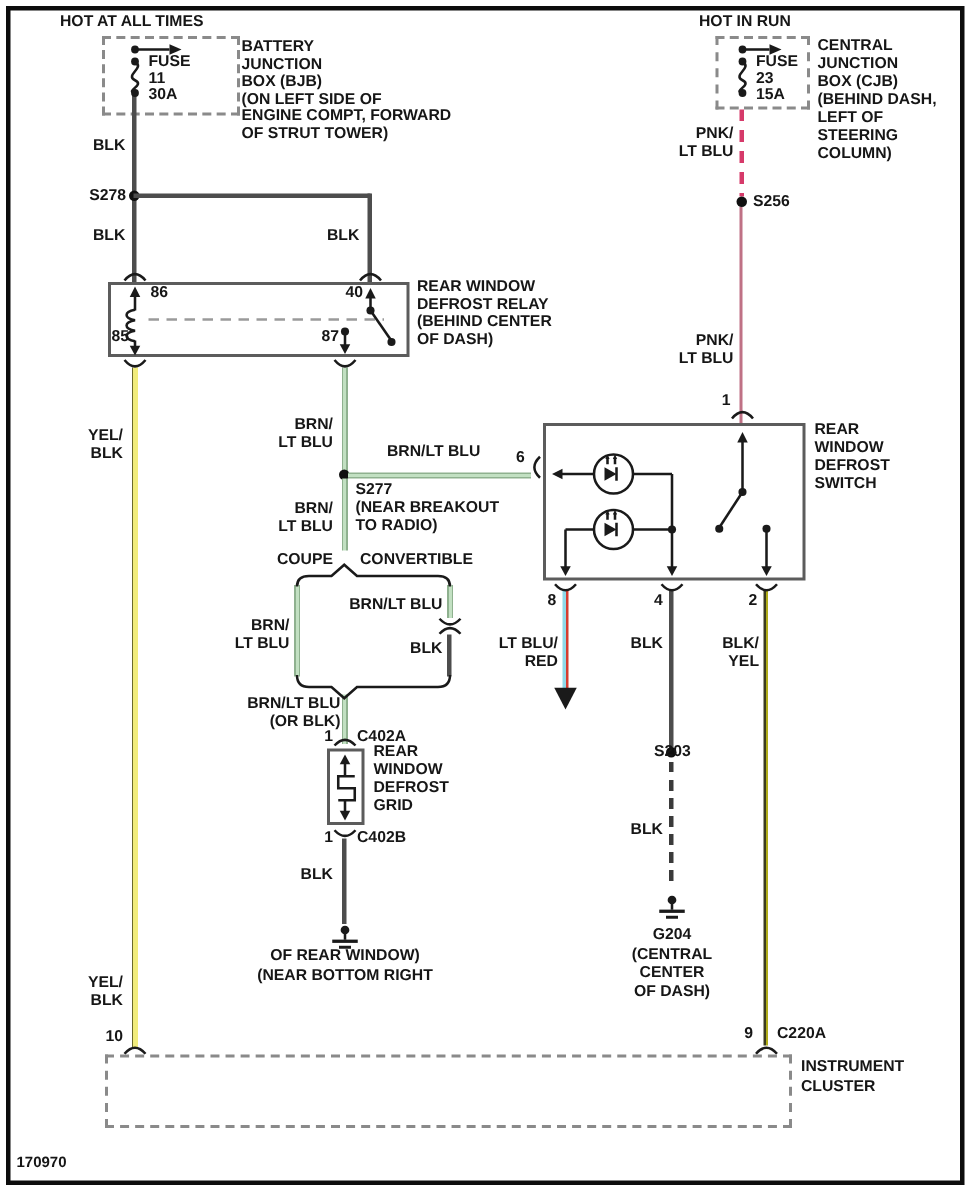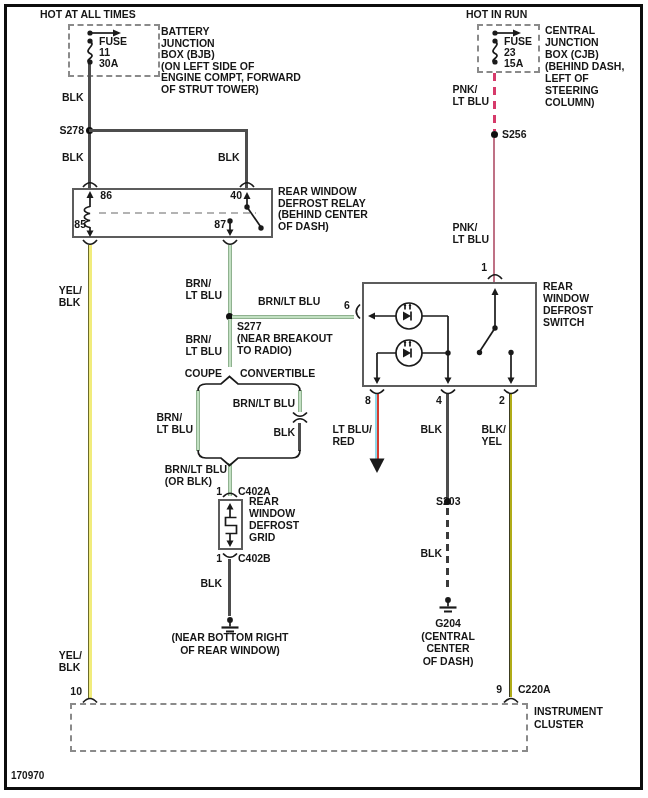--- a/index.html
+++ b/index.html
@@ -1,20 +1,20 @@
 <!DOCTYPE html>
 <html><head>
 <meta charset="utf-8">
 <style>
   html,body{margin:0;padding:0;background:#fff;}
   .page{position:relative;width:648px;height:798px;background:#ffffff;
         font-family:"Liberation Sans",sans-serif;overflow:hidden;}
   .frame{position:absolute;left:4px;top:4px;width:633px;height:780px;border:3px solid #0d0d0d;}
   .lbl{position:absolute;font-weight:bold;font-size:10.5px;line-height:12px;color:#161616;white-space:nowrap;}
-  .rt{text-align:left;}
+  .rt{text-align:right;}
   .ctr{text-align:center;}
   .lh13 div{line-height:13px;}
   .dbox{position:absolute;border:2px dashed #8a8a8a;}
   .sbox{position:absolute;border:2px solid #5c5c5c;}
   .dot{position:absolute;width:7px;height:7px;border-radius:50%;background:#101010;}
   .wire{position:absolute;}
   .w-blk{background:#4d4d4d;}
   .w-yel{background:linear-gradient(to right,#6b6b2a 1px,#f1ec7c 1px);}
   .w-grn{background:linear-gradient(to right,#8fb18f 1px,#c2e0c2 1px,#c2e0c2 3px,#8fb18f 3px);}
   .w-pnkd{background:repeating-linear-gradient(to bottom,#d63a6a 0 8px,#ffffff 8px 14px);}
@@ -122,22 +122,22 @@
     <div>REAR</div>
     <div>WINDOW</div>
     <div>DEFROST</div>
     <div>GRID</div>
   </div>
   <div class="lbl rt" style="right:426px;top:552px">1</div>
   <div class="lbl" style="left:238px;top:552px">C402B</div>
   <div class="wire w-blk" style="left:228px;top:559px;width:3px;height:57px"></div>
   <div class="lbl rt" style="right:426px;top:577px">BLK</div>
   <div class="lbl ctr lh13" style="left:135px;top:631px;width:190px">
+    <div>OF REAR WINDOW)</div>
     <div>(NEAR BOTTOM RIGHT</div>
-    <div>OF REAR WINDOW)</div>
   </div>
 
   <div class="lbl" style="left:466px;top:8px">HOT IN RUN</div>
   <div class="dbox" style="left:477px;top:24px;width:59px;height:45px"></div>
   <div class="lbl" style="left:504px;top:36px;line-height:11px">
     <div>FUSE</div>
     <div>23</div>
     <div>15A</div>
   </div>
   <div class="lbl" style="left:545px;top:24px">

